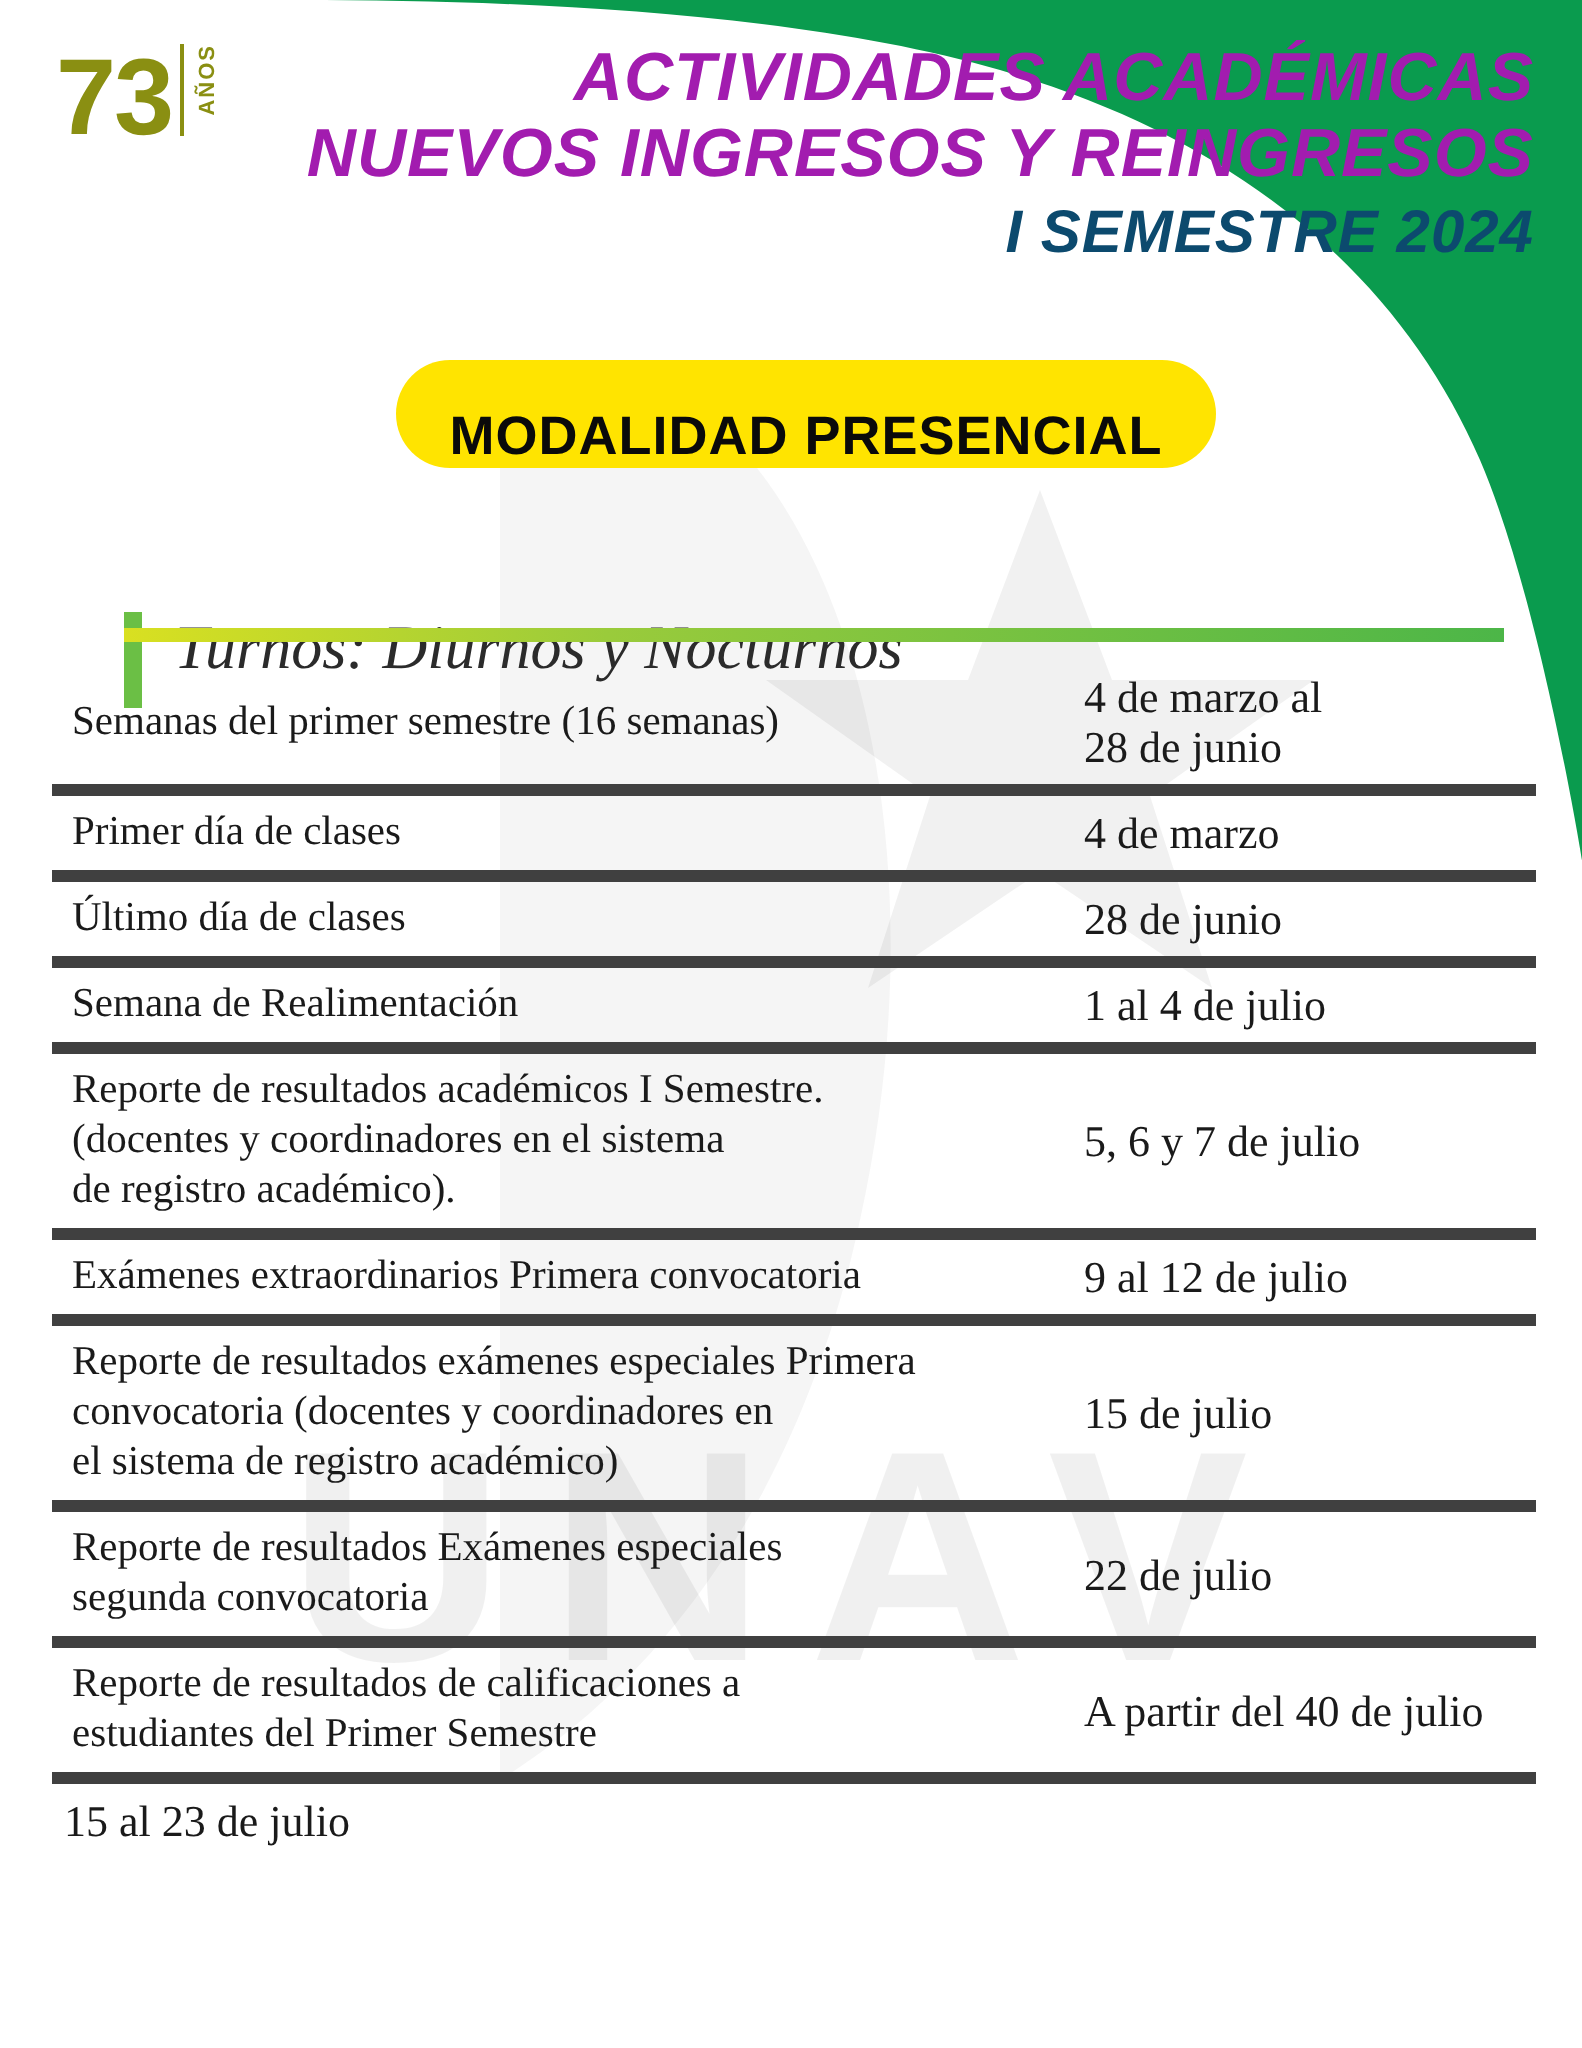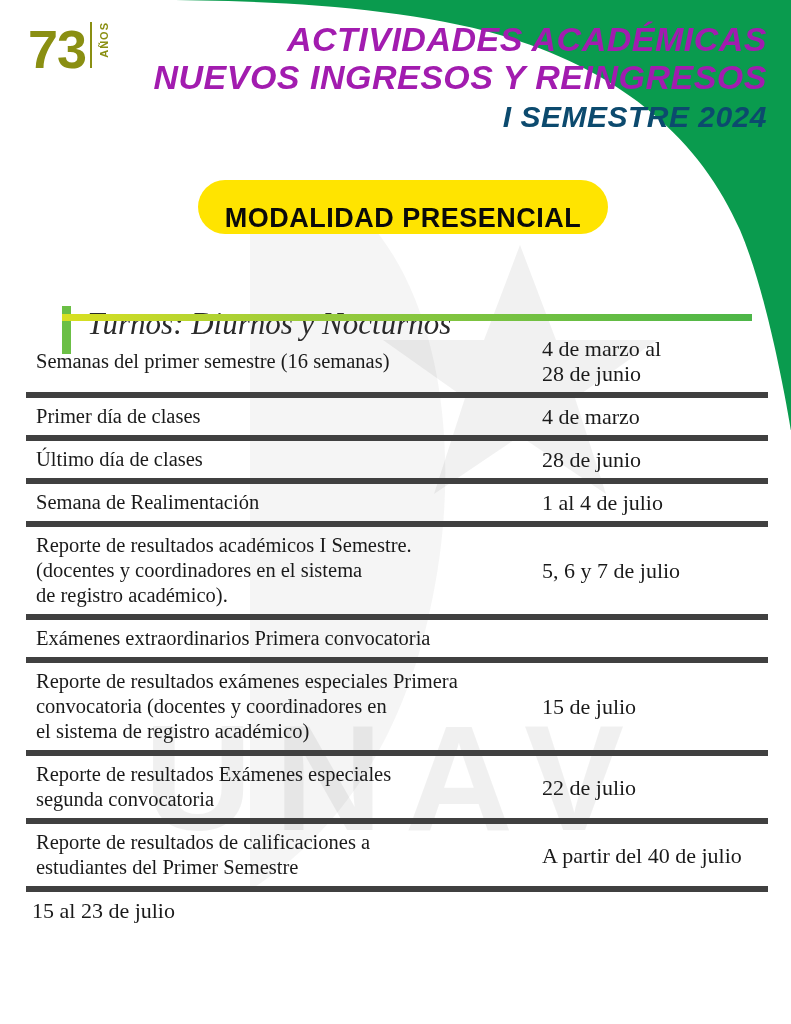--- a/index.html
+++ b/index.html
@@ -274,20 +274,23 @@
         </div>
       <div class="cell-date">
           <span class="txt">5, 6 y 7 de julio</span>
         </div>
     </div>
 
     <div class="row">
       <div class="cell-act">
           <span class="txt">Exámenes extraordinarios Primera convocatoria</span>
         </div>
+      <div class="cell-date">
+          <span class="txt">9 al 12 de julio</span>
+        </div>
     </div>
 
     <div class="row">
       <div class="cell-act">
           <span class="txt">Reporte de resultados exámenes especiales Primera
 convocatoria (docentes y coordinadores en
 el sistema de registro académico)</span>
         </div>
       <div class="cell-date">
           <span class="txt">15 de julio</span>

